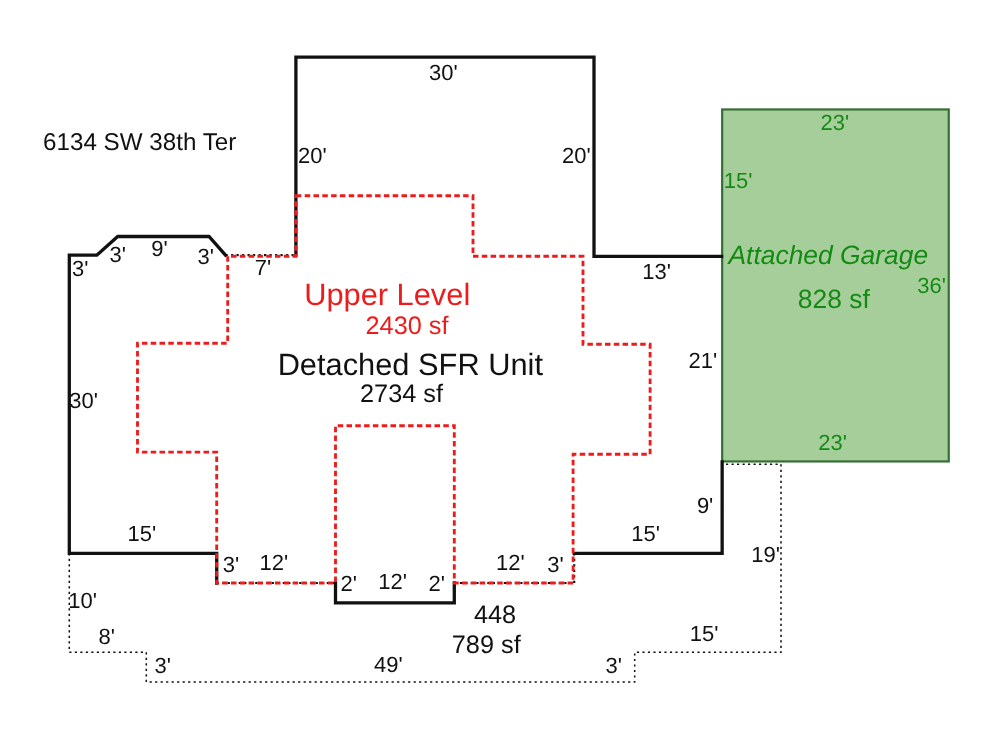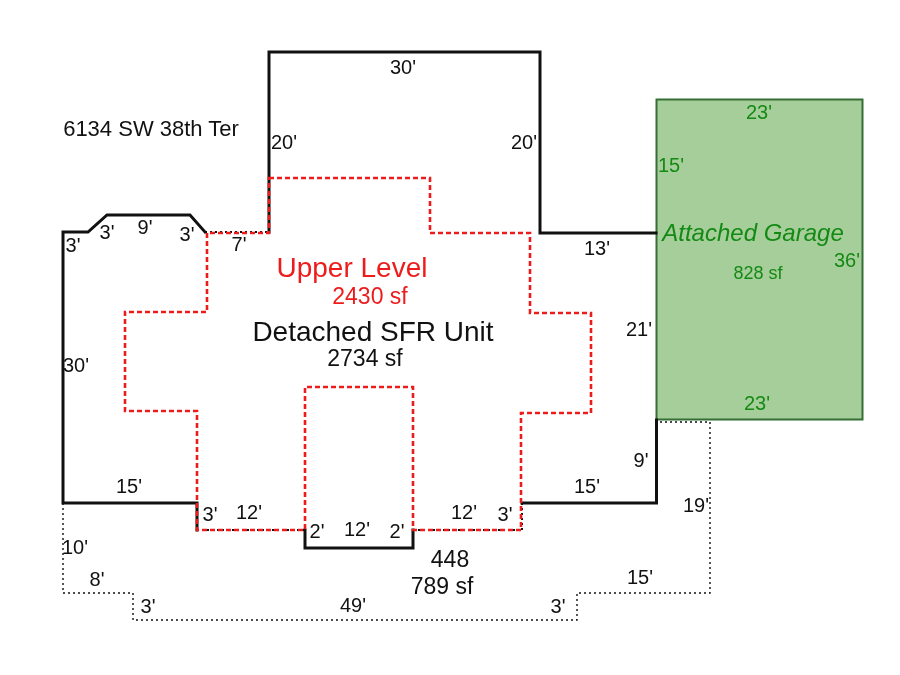--- a/index.html
+++ b/index.html
@@ -11,27 +11,27 @@
   .garage-rect{fill:var(--garage-fill);stroke:var(--garage-border);stroke-width:2;}
   .outline{stroke:var(--ink);stroke-width:3;fill:none;stroke-linejoin:miter;stroke-linecap:square;}
   .shared{stroke:var(--ink);stroke-width:2;stroke-dasharray:2 3;fill:none;}
   .patio-line{stroke:var(--ink);stroke-width:1.4;stroke-dasharray:2 3;fill:none;}
   .upper-line{stroke:var(--red);stroke-width:2.6;stroke-dasharray:5 3;fill:none;stroke-linejoin:miter;}
   .lbl{
     position:absolute;transform:translate(-50%,-50%);
     color:var(--ink);white-space:nowrap;line-height:1;
   }
   .dim{font-size:20px;}
-  .addr{font-size:22px;margin-left:24px;}
+  .addr{font-size:22px;}
   .h{font-size:28px;}
   .sub{font-size:23px;}
   .red{color:var(--red);}
   .grn{color:var(--garage-text);}
   .gname{font-size:24px;font-style:italic;}
-  .gsub{font-size:18px;text-align:center;}
+  .gsub{font-size:24px;text-align:center;}
 </style>
 </head>
 <body>
 
 <div id="sketch">
 
   <svg width="900" height="675" viewBox="0 0 900 675">
 
     <rect class="garage-rect" x="656.5" y="99.5" width="206" height="320"></rect>
 

